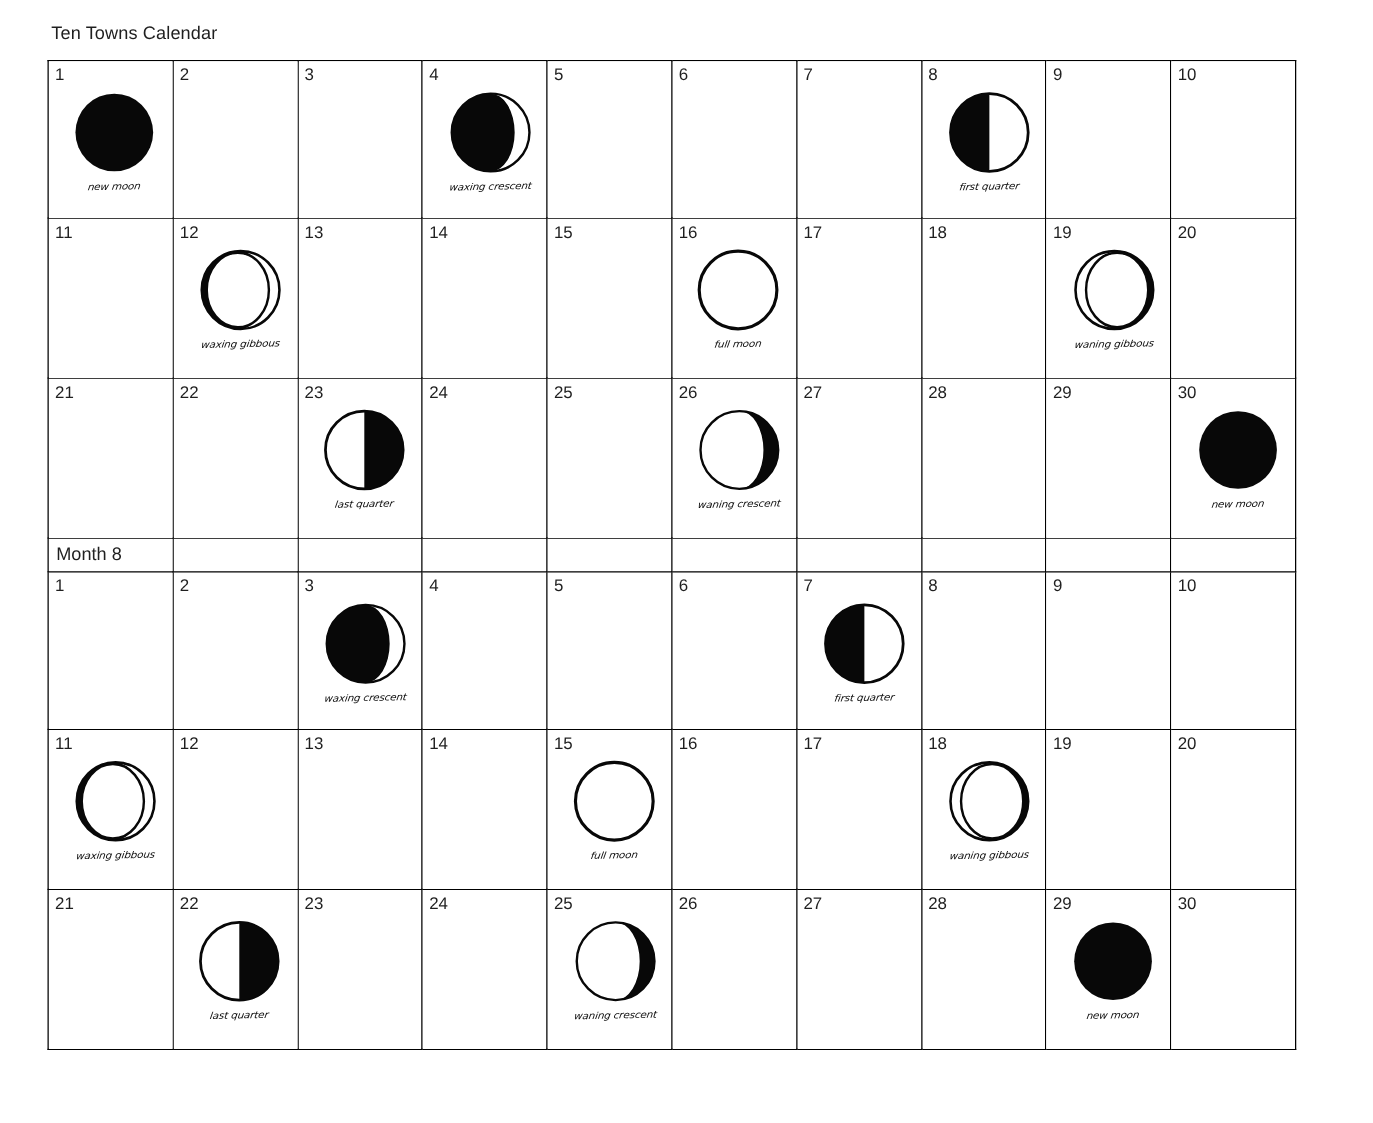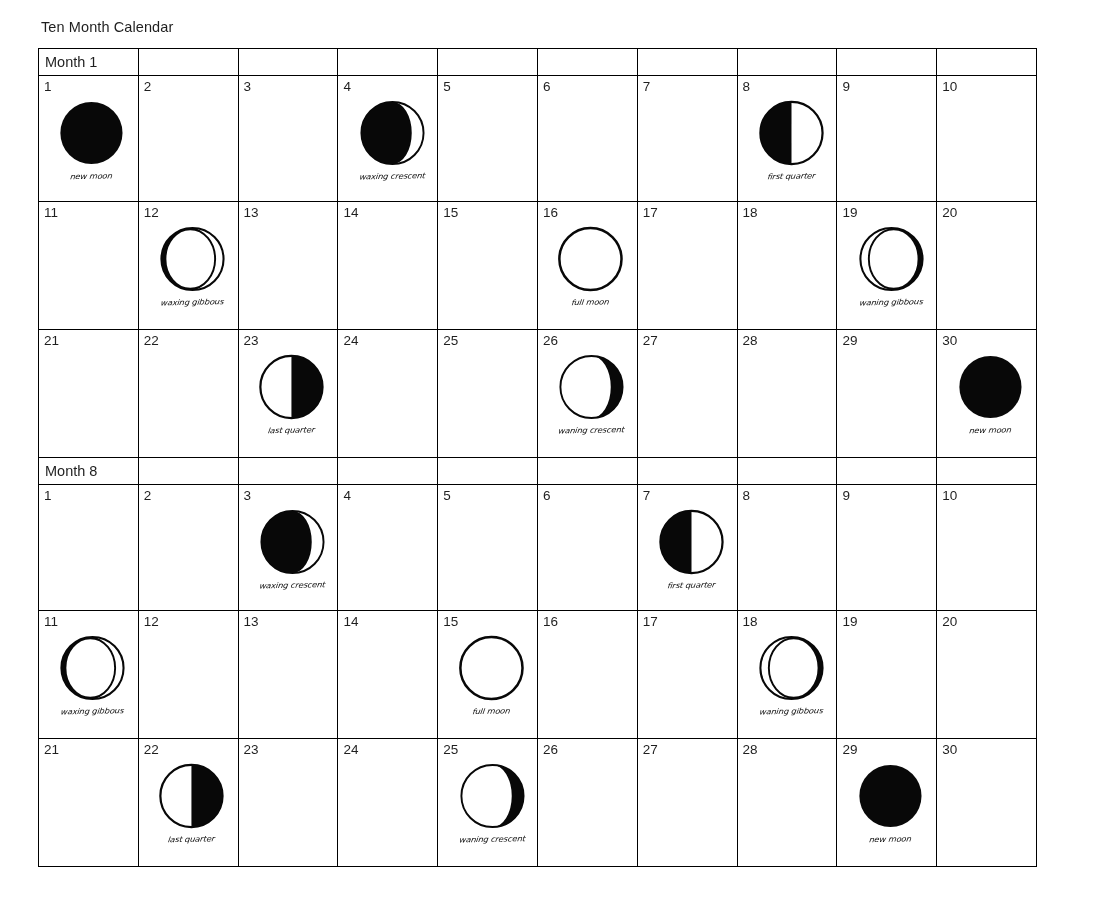--- a/index.html
+++ b/index.html
@@ -100,51 +100,37 @@
     white-space: nowrap;
     transform: skewX(-9deg) rotate(-1.2deg) scaleY(0.92);
   }
 
   .moon-wrap.wide { width: 112px; }
   .moon-wrap.wide .moon-caption { font-size: 8.3px; }
 </style>
 </head>
 <body>
 
-<div id="page-title">Ten Month Calendar</div>
+<div id="page-title">Ten Towns Calendar</div>
 
 <table id="calendar-table">
   <colgroup>
     <col>
       <col>
       <col>
       <col>
       <col>
       <col>
       <col>
       <col>
       <col>
       <col>
   </colgroup>
   <tbody id="calendar-body">
       <tr>
-        <td class="month-header">
-          <span class="month-label">Month 1</span>
-        </td>
-        <td class="month-header"></td>
-        <td class="month-header"></td>
-        <td class="month-header"></td>
-        <td class="month-header"></td>
-        <td class="month-header"></td>
-        <td class="month-header"></td>
-        <td class="month-header"></td>
-        <td class="month-header"></td>
-        <td class="month-header"></td>
-      </tr>
-      <tr>
         <td class="day-cell row-first">
           <span class="day-number">1</span>
           <div class="moon-wrap">
             <svg viewBox="0 0 100 100" class="moon-svg">
               <circle cx="50" cy="50" r="42" fill="#080808" stroke="none"></circle>
             </svg>
             <span class="moon-caption">new moon</span>
           </div>
         </td>
         <td class="day-cell row-first">

